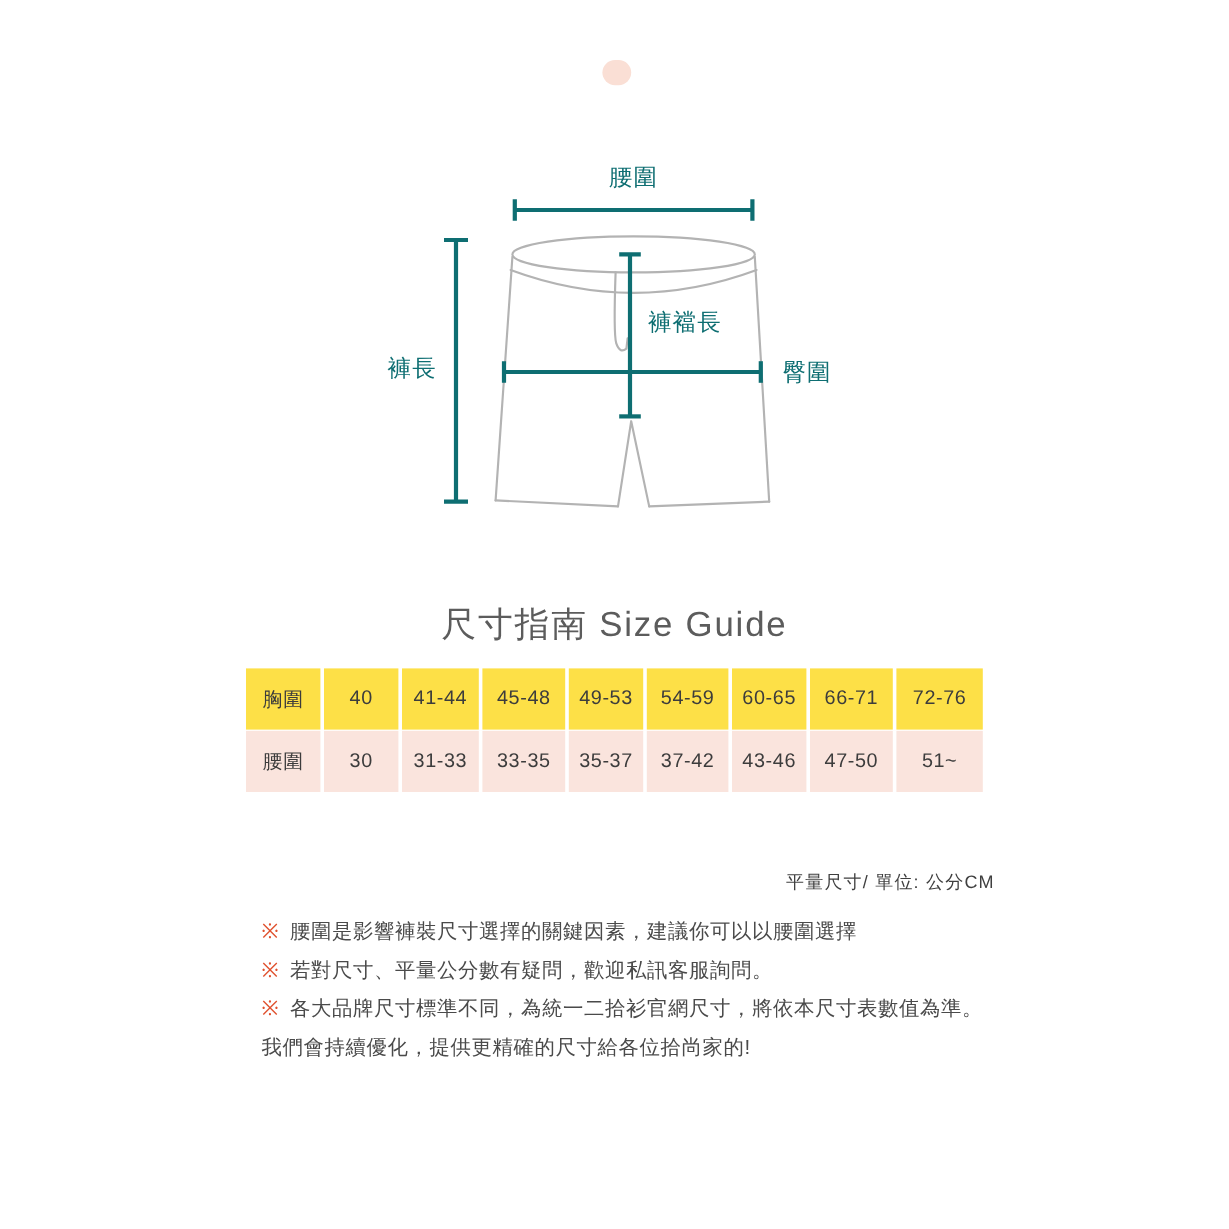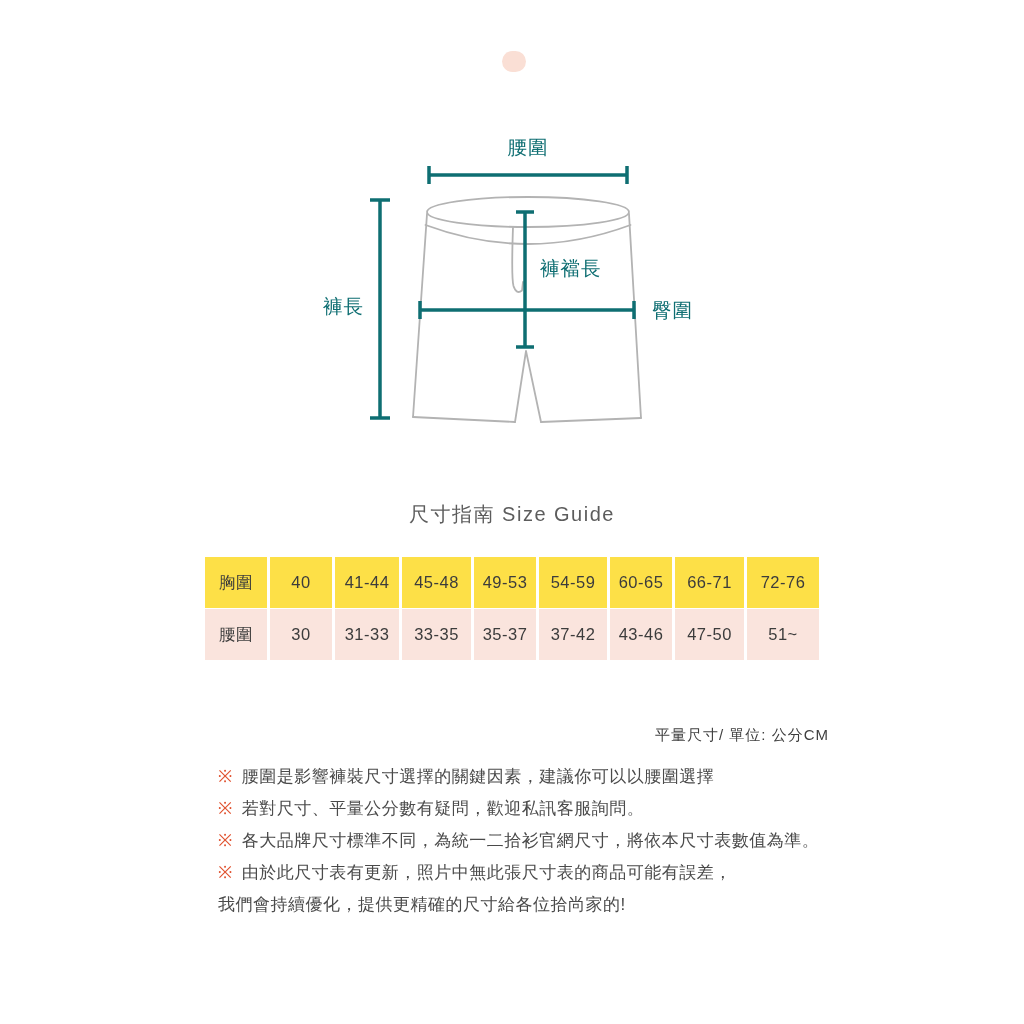--- a/index.html
+++ b/index.html
@@ -27,21 +27,21 @@
     font-size: 25px; letter-spacing: 2px; color: #4f4f4f; font-weight: 500;
   }
 
   
   .diagram { position: absolute; left: 302px; top: 128px; }
   .diagram text { font-family: "Liberation Sans", sans-serif; font-size: 19.5px; letter-spacing: 1px; }
 
   
   .section-heading {
     position: absolute; top: 501px; left: 0; width: 100%;
-    text-align: center; font-size: 20px; letter-spacing: 1.5px; color: #5c5c5c; font-weight: 500;
+    text-align: center; font-size: 29px; letter-spacing: 1.5px; color: #5c5c5c; font-weight: 500;
   }
 
   
   .table-wrap { position: absolute; top: 556px; left: 0; width: 100%; text-align: center; }
   table.size-table {
     display: inline-table;
     border-collapse: separate; border-spacing: 3px 1px;
     background: #ffffff;
   }
   table.size-table td, table.size-table th {
@@ -168,17 +168,14 @@
 <div class="notes">
   <div class="note-line">
     <span class="note-marker">※</span><span>腰圍是影響褲裝尺寸選擇的關鍵因素，建議你可以以腰圍選擇</span>
   </div>
   <div class="note-line">
     <span class="note-marker">※</span><span>若對尺寸、平量公分數有疑問，歡迎私訊客服詢問。</span>
   </div>
   <div class="note-line">
     <span class="note-marker">※</span><span>各大品牌尺寸標準不同，為統一二拾衫官網尺寸，將依本尺寸表數值為準。</span>
   </div>
-  <div class="note-line">
-    <span class="note-marker">※</span><span>由於此尺寸表有更新，照片中無此張尺寸表的商品可能有誤差，</span>
-  </div>
   <div class="note-line note-closing">我們會持續優化，提供更精確的尺寸給各位拾尚家的!</div>
 </div>
 
 </body></html>

